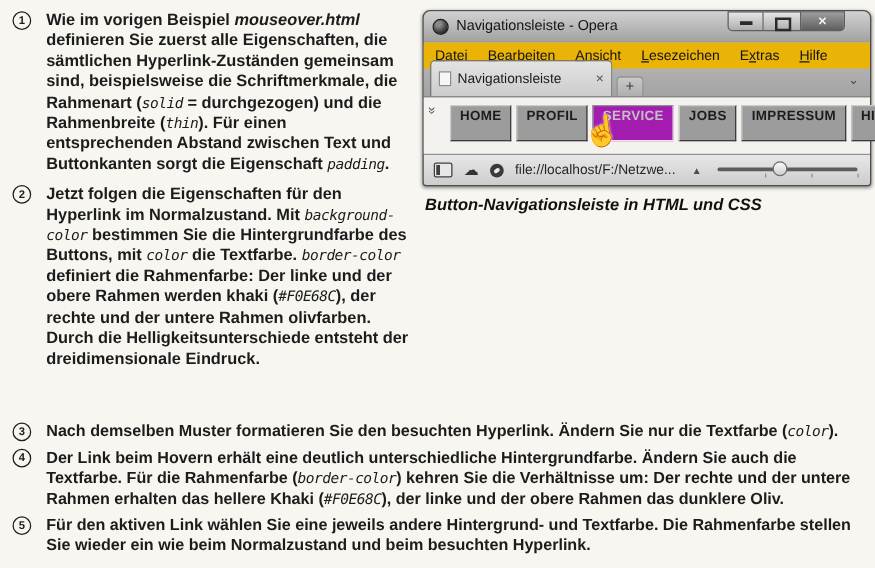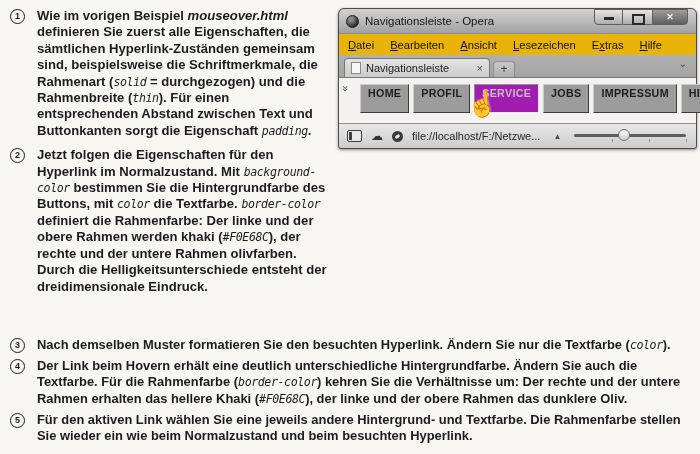--- a/index.html
+++ b/index.html
@@ -17,21 +17,21 @@
   .num{position:absolute;left:0;top:1px;width:13px;height:13px;
        border:1.4px solid #1c1c1c;border-radius:50%;
        font-size:9px;line-height:13px;text-align:center;font-weight:bold;}
   .seg-c{font-family:"DejaVu Sans Mono","Liberation Mono",monospace;
          font-size:11.6px;font-weight:normal;letter-spacing:-0.4px;font-style:italic;}
   .seg-i{font-style:italic;}
   
   .right-col{position:absolute;left:338px;top:8px;width:359px;}
   .window{border:1px solid #4e4e4e;border-radius:6px 6px 3px 3px;
           box-shadow:0 1px 3px rgba(0,0,0,.45);background:#b9b9b9;}
-  .titlebar{height:24px;display:flex;align-items:center;padding:0 0 0 7px;
+  .titlebar{height:24px;display:flex;align-items:center;padding:0 12px 0 7px;
             background:linear-gradient(#d2d2d2,#a2a2a2);
             border-radius:6px 6px 0 0;border-bottom:1px solid #8f8f8f;}
   .opera-icon{width:13px;height:13px;border-radius:50%;flex:0 0 auto;
               background:radial-gradient(circle at 35% 30%,#8a8a8a 0 18%,#2e2e2e 70%);
               margin-right:6px;border:1px solid #222;box-sizing:border-box;}
   .title{font-size:11.5px;color:#141414;}
   .winbtns{margin-left:auto;display:flex;align-self:flex-start;margin-right:8px;}
   .wbtn{width:29px;height:16px;border:1px solid #5f5f5f;box-sizing:border-box;
         background:linear-gradient(#e6e6e6,#aeaeae);position:relative;
         text-align:center;font-size:9px;line-height:14px;color:#1e1e1e;}
@@ -40,21 +40,21 @@
   .wbtn.max{border-left:none;border-right:none;}
   .wbtn.max::after{content:"";position:absolute;left:9px;top:4px;width:9px;height:7px;border:2px solid #2a2a2a;}
   .wbtn.close{width:36px;border-radius:0 0 4px 0;
         background:linear-gradient(#9d9d9d,#5f5f5f);color:#f4f4f4;font-weight:bold;}
   .menubar{height:21px;background:#eab308;display:flex;align-items:center;
            gap:16px;padding:0 9px;font-size:11.2px;color:#141414;}
   .mn{text-decoration:underline;}
   .tabbar{height:22px;background:linear-gradient(#b1b1b1,#a3a3a3);
           display:flex;align-items:flex-end;padding:0 5px;position:relative;
           border-bottom:1px solid #787878;}
-  .tab{height:19px;width:146px;background:linear-gradient(#e3e3e3,#cccccc);
+  .tab{height:29px;width:146px;background:linear-gradient(#e3e3e3,#cccccc);
        border:1px solid #787878;border-bottom:none;border-radius:4px 4px 0 0;
        display:flex;align-items:center;padding:0 6px;gap:5px;font-size:11px;
        box-sizing:border-box;color:#1a1a1a;}
   .pageicon{width:8px;height:10px;background:#f6f6f6;border:1px solid #8a8a8a;flex:0 0 auto;}
   .tabclose{margin-left:auto;color:#4f4f4f;font-size:11px;line-height:10px;}
   .newtab{width:22px;height:16px;margin-left:3px;
           background:linear-gradient(#c9c9c9,#aeaeae);border:1px solid #8b8b8b;
           border-bottom:none;border-radius:4px 4px 0 0;text-align:center;
           font-size:12px;line-height:15px;color:#3d3d3d;box-sizing:border-box;}
   .tabs-chevron{position:absolute;right:9px;top:3px;font-size:10px;color:#474747;}
@@ -161,20 +161,21 @@
         <span class="slider">
           <span class="track"></span>
           <span class="tick" style="left:33%"></span>
           <span class="tick" style="left:66%"></span>
           <span class="tick" style="left:98%"></span>
           <span class="handle" style="left: 38%;"></span>
         </span>
       </div>
     </div>
 
+    <div class="caption">Button-Navigationsleiste in HTML und CSS</div>
   </div>
 
   <div class="bottom-col">
     <div class="item">
       <span class="num">3</span>
       <span><span class="seg-n">Nach demselben Muster formatieren Sie den besuchten Hyperlink. Ändern Sie nur die Textfarbe (</span><span class="seg-c">color</span><span class="seg-n">).</span></span>
     </div>
     <div class="item">
       <span class="num">4</span>
       <span><span class="seg-n">Der Link beim Hovern erhält eine deutlich unterschiedliche Hintergrundfarbe. Ändern Sie auch die Textfarbe. Für die Rahmenfarbe (</span><span class="seg-c">border-color</span><span class="seg-n">) kehren Sie die Verhältnisse um: Der rechte und der untere Rahmen erhalten das hellere Khaki (</span><span class="seg-c">#F0E68C</span><span class="seg-n">), der linke und der obere Rahmen das dunklere Oliv.</span></span>

